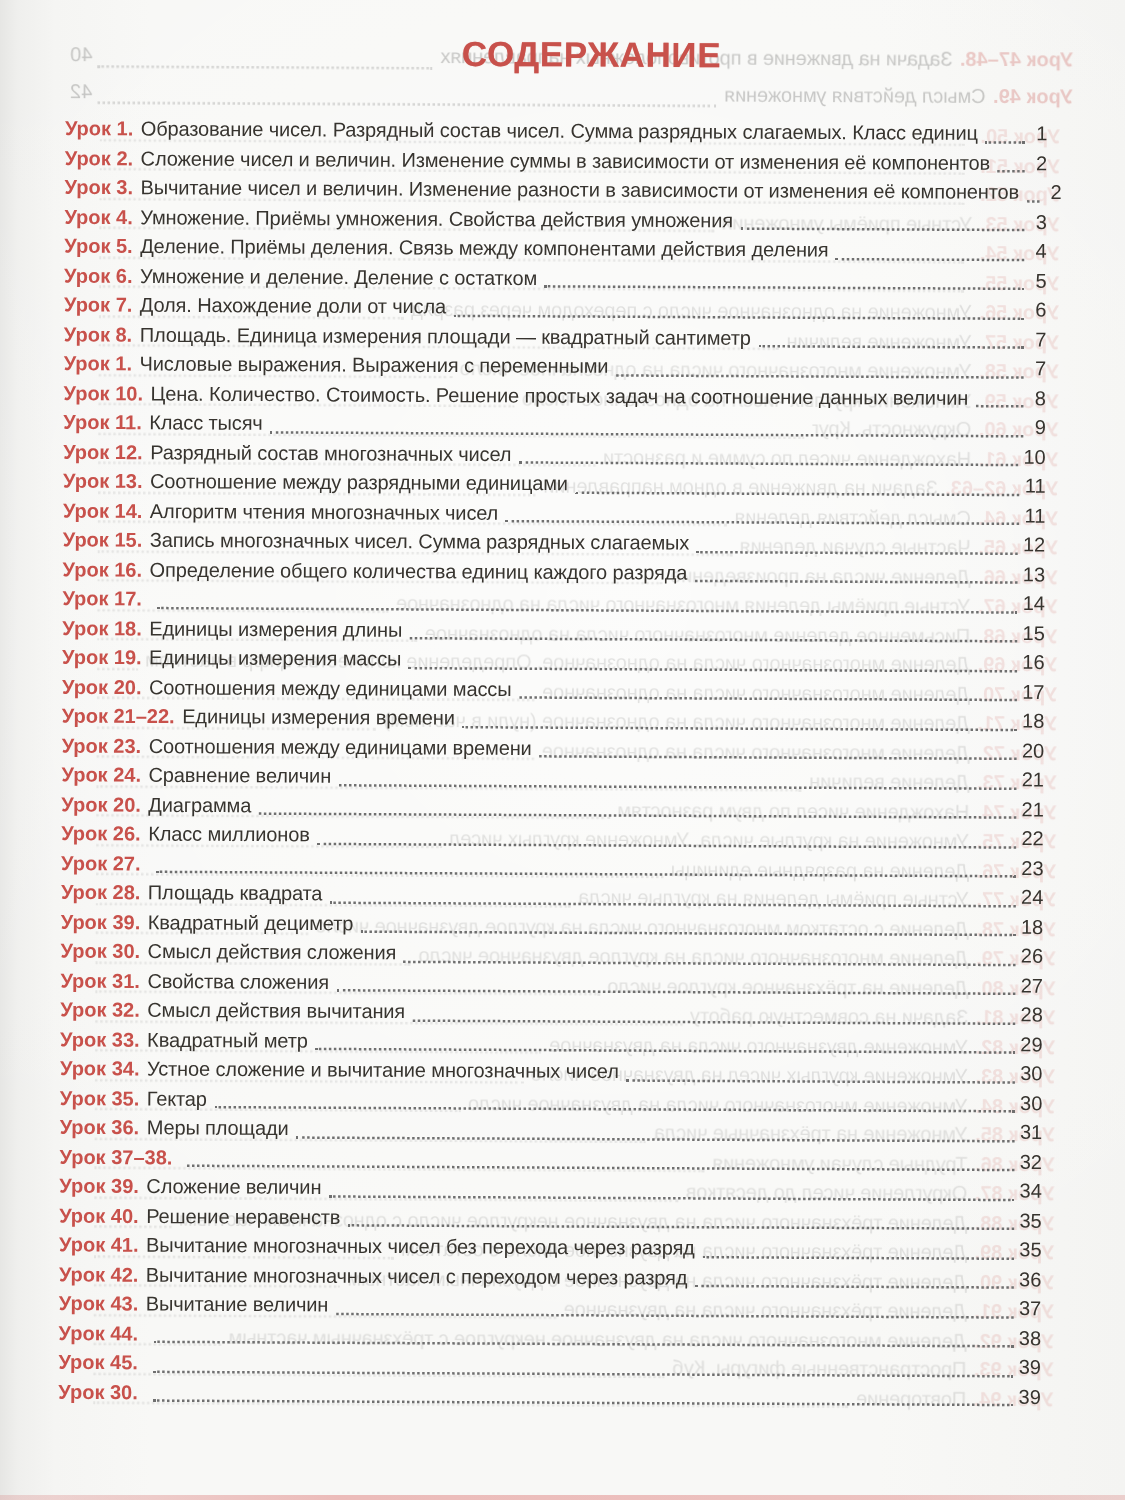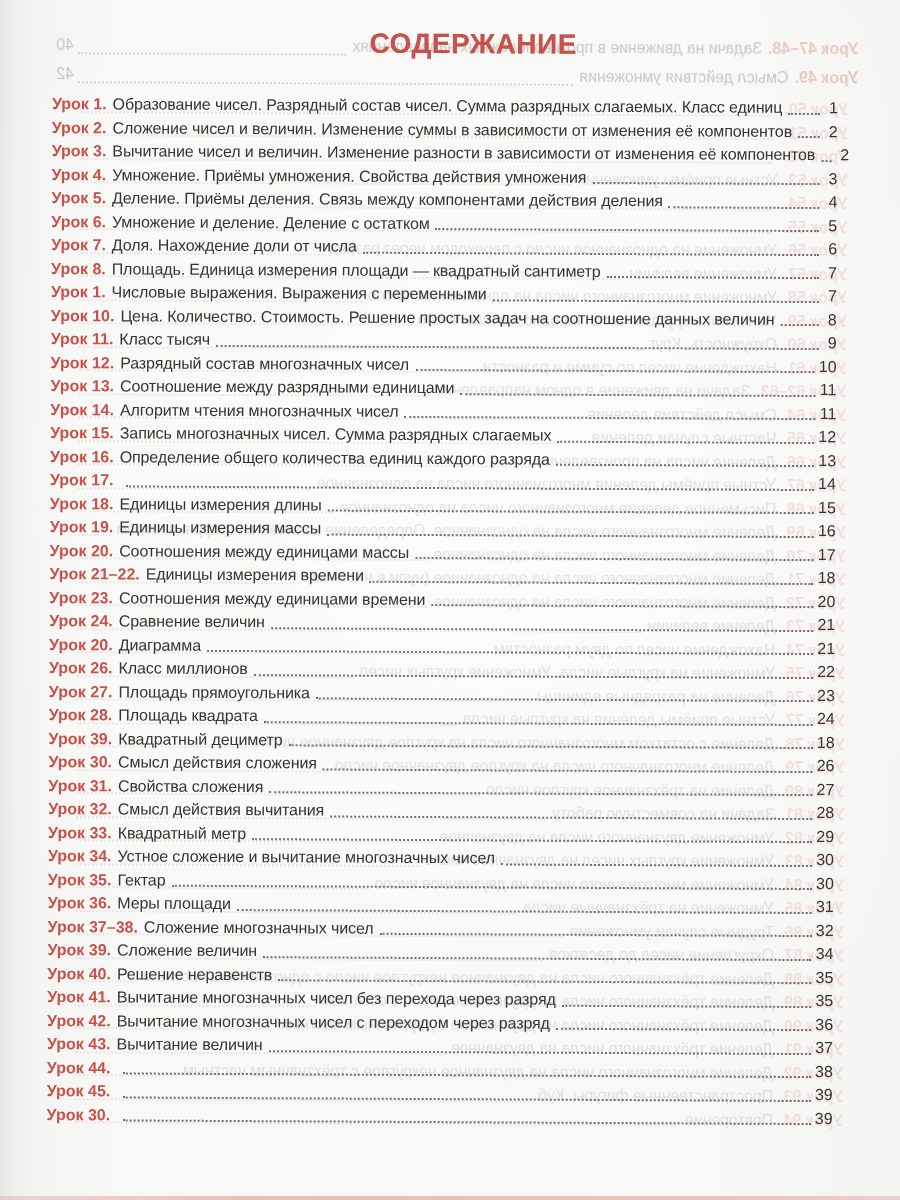--- a/index.html
+++ b/index.html
@@ -491,21 +491,20 @@
         <span class="toc-page">21</span>
       </div>
       <div class="toc-row">
         <span class="toc-label">Урок 26.</span>
         <span class="toc-title">Класс миллионов</span>
         <span class="leader"></span>
         <span class="toc-page">22</span>
       </div>
       <div class="toc-row">
         <span class="toc-label">Урок 27.</span>
-        <span class="toc-title">Площадь прямоугольника</span>
         <span class="leader"></span>
         <span class="toc-page">23</span>
       </div>
       <div class="toc-row">
         <span class="toc-label">Урок 28.</span>
         <span class="toc-title">Площадь квадрата</span>
         <span class="leader"></span>
         <span class="toc-page">24</span>
       </div>
       <div class="toc-row">
@@ -551,21 +550,20 @@
         <span class="toc-page">30</span>
       </div>
       <div class="toc-row">
         <span class="toc-label">Урок 36.</span>
         <span class="toc-title">Меры площади</span>
         <span class="leader"></span>
         <span class="toc-page">31</span>
       </div>
       <div class="toc-row">
         <span class="toc-label">Урок 37–38.</span>
-        <span class="toc-title">Сложение многозначных чисел</span>
         <span class="leader"></span>
         <span class="toc-page">32</span>
       </div>
       <div class="toc-row">
         <span class="toc-label">Урок 39.</span>
         <span class="toc-title">Сложение величин</span>
         <span class="leader"></span>
         <span class="toc-page">34</span>
       </div>
       <div class="toc-row">

